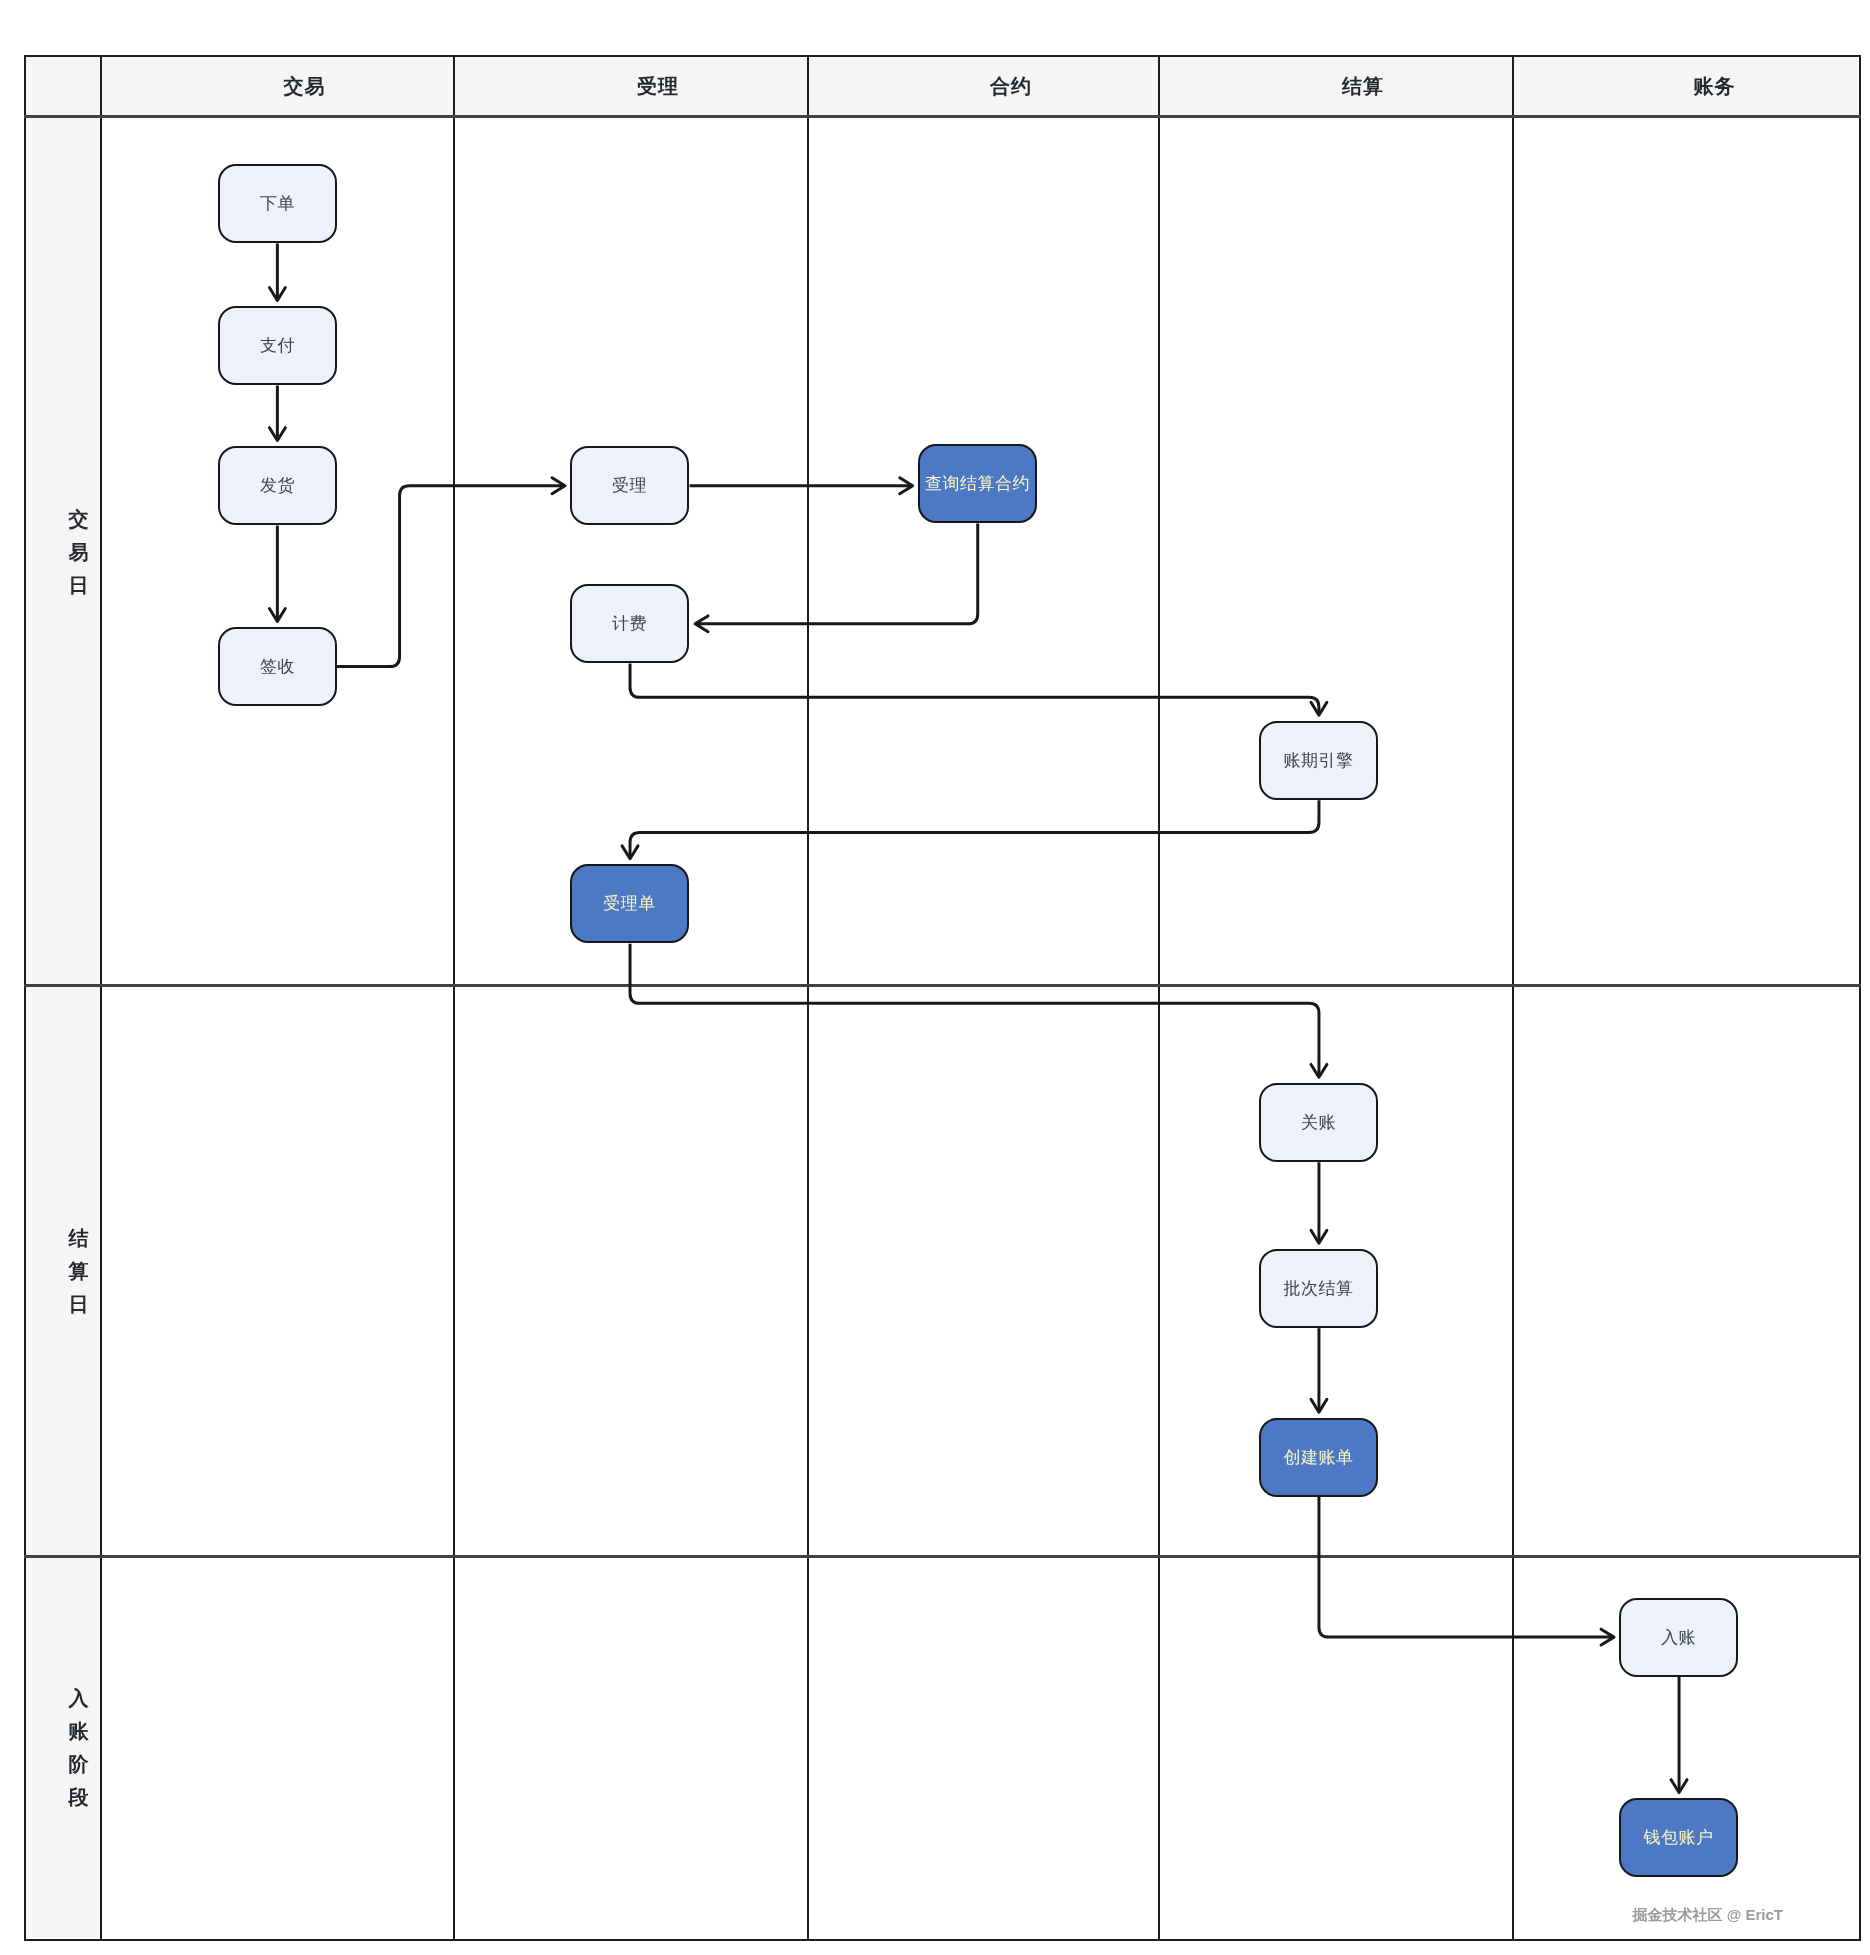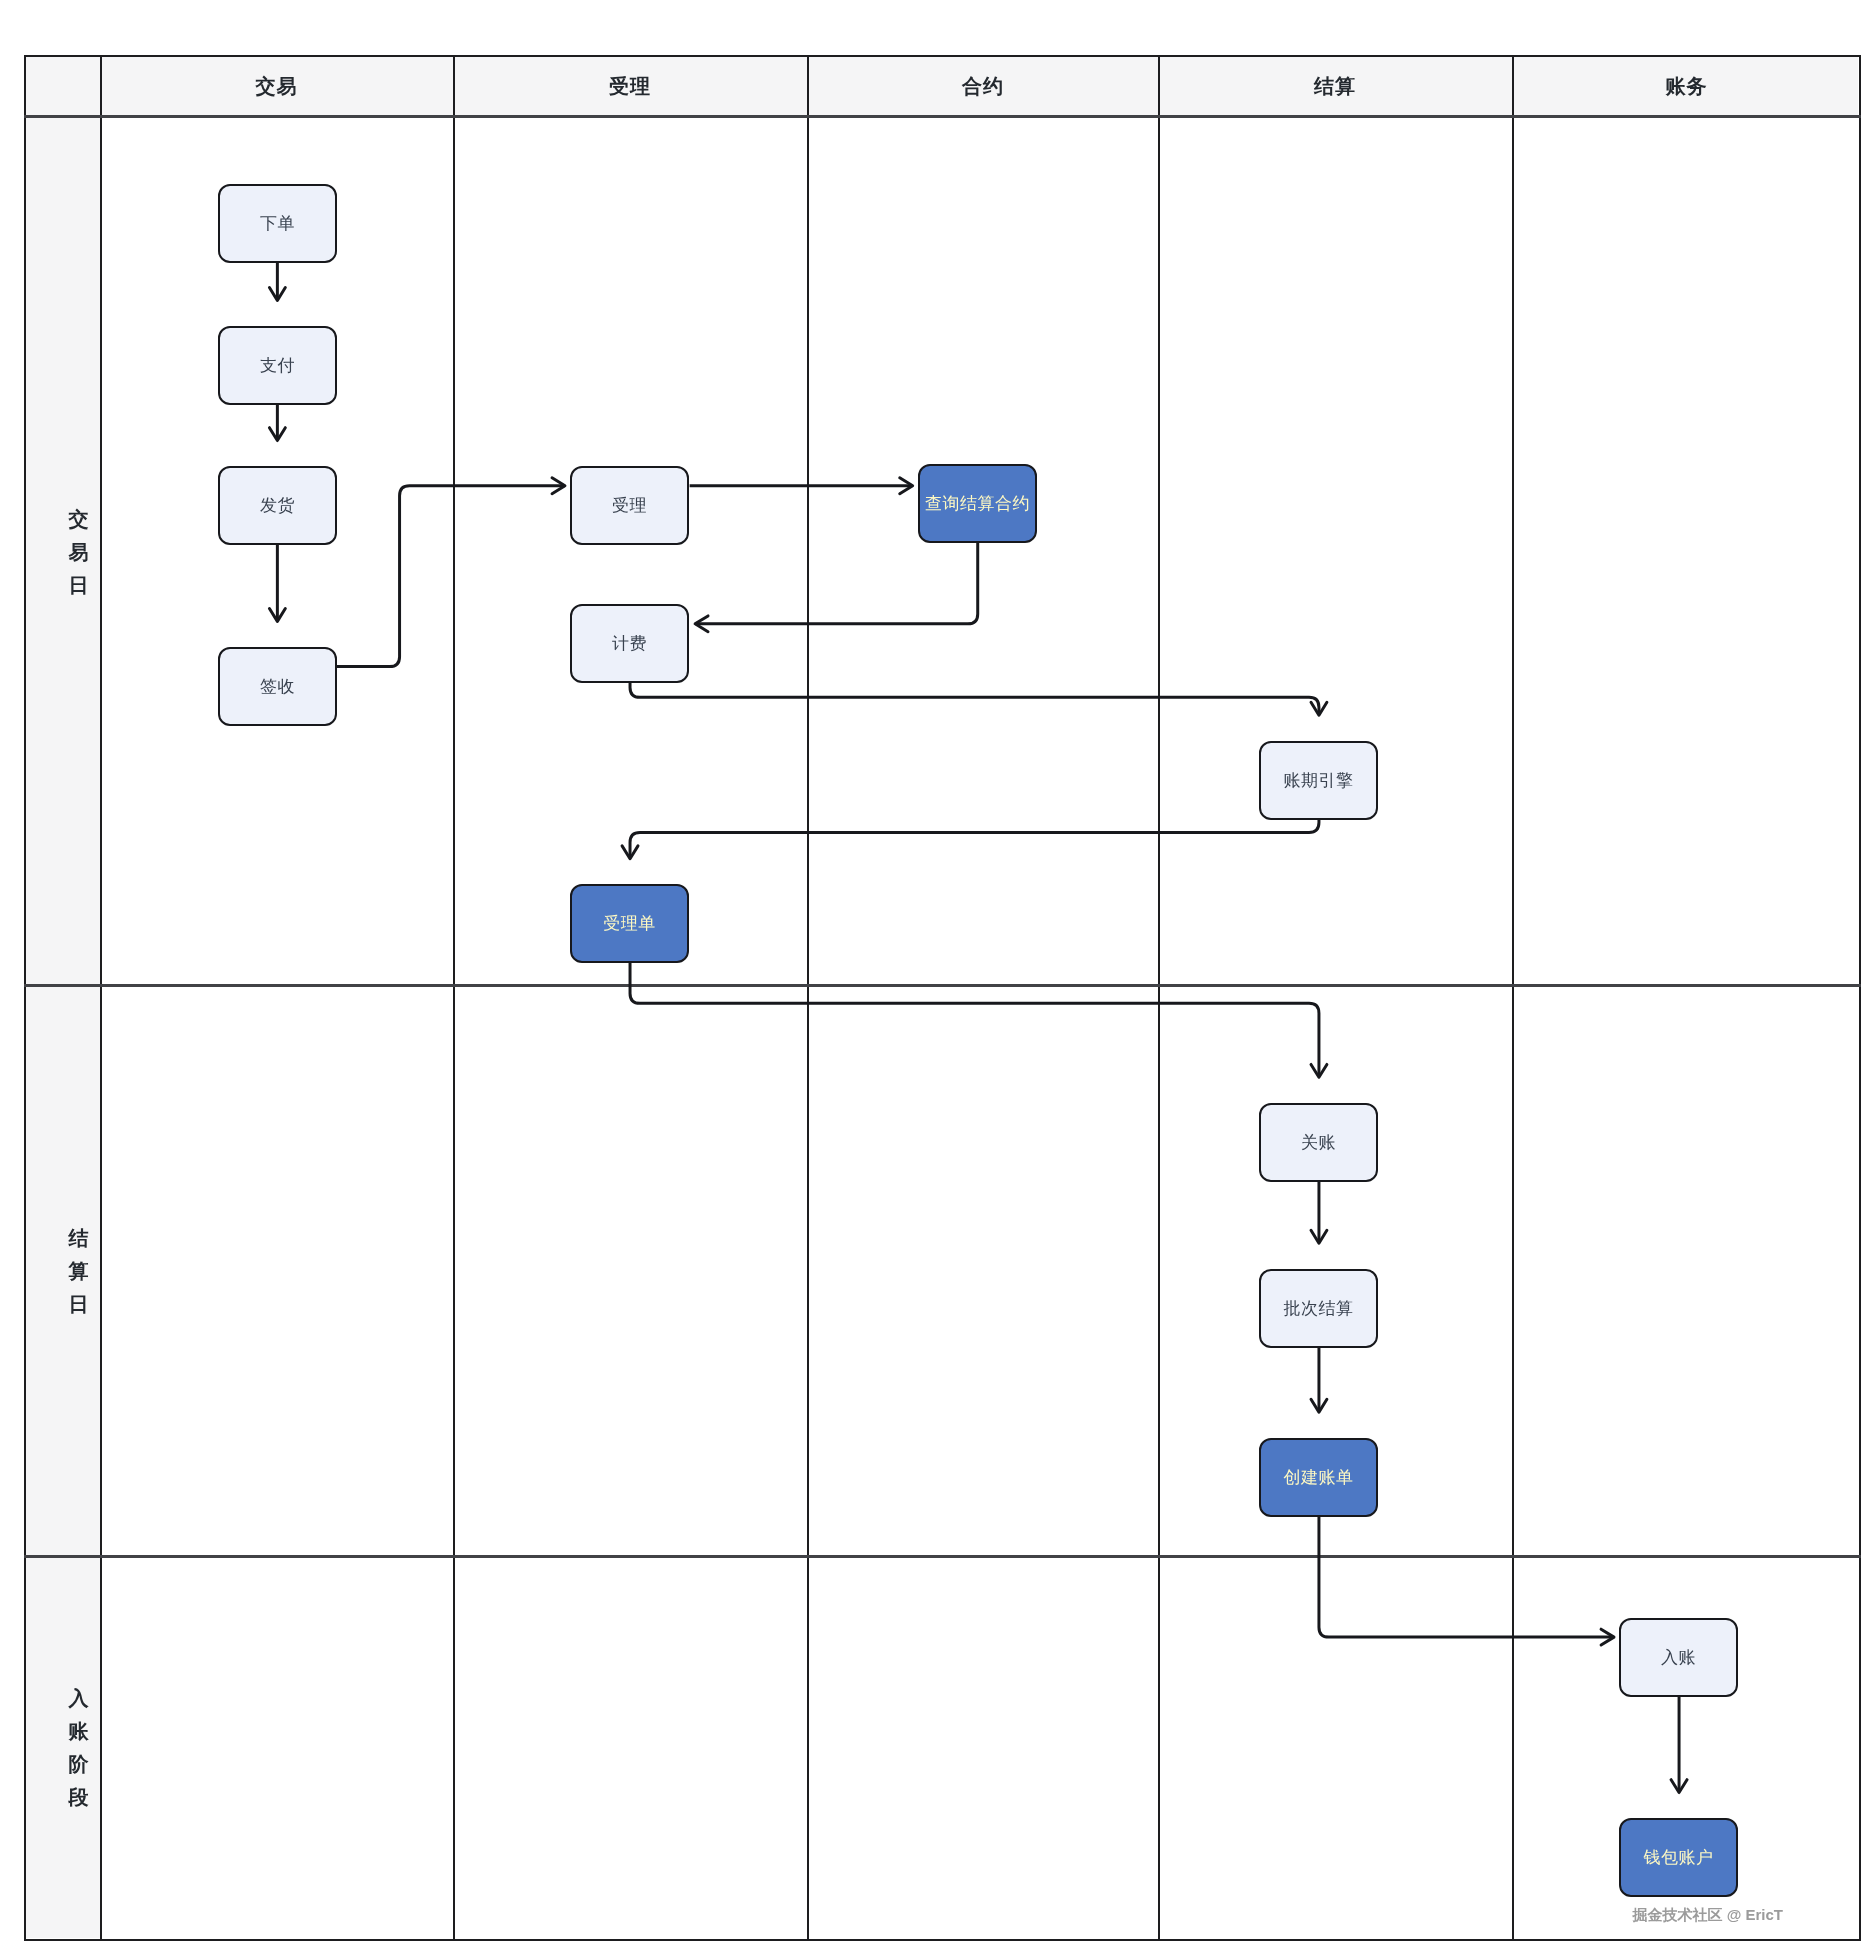--- a/index.html
+++ b/index.html
@@ -14,38 +14,38 @@
     position:absolute;left:24px;top:55px;width:1837px;height:1886px;
     border:2.5px solid #1d1d1f;box-sizing:border-box;background:#ffffff;
   }
   .band{position:absolute;background:#f5f5f6;}
   .vline{position:absolute;width:1.5px;background:#1d1d1f;}
   .hline{position:absolute;height:3px;background:#414246;}
 
   .col-header{
     position:absolute;top:55px;height:63px;
     display:flex;align-items:center;justify-content:center;
-    font-size:20px;font-weight:700;color:#24292f;letter-spacing:1px;
+    font-size:20px;font-weight:700;color:#24292f;letter-spacing:1px;padding-left:28px;
   }
   .row-label{
     position:absolute;left:40px;width:77px;
     display:flex;align-items:center;justify-content:center;
   }
   .row-label span{
     display:block;width:23px;text-align:center;
     font-size:20px;font-weight:700;color:#24292f;line-height:1.65;
     word-break:break-all;
   }
 
   
   .node{
     position:absolute;width:119px;height:79px;box-sizing:border-box;
-    background:#edf1fa;border:2.5px solid #17181c;border-radius:12px;
+    background:#edf1fa;border:2.5px solid #17181c;border-radius:18px;
     display:flex;align-items:center;justify-content:center;
-    font-size:17px;color:#39424f;letter-spacing:0.5px;white-space:nowrap;margin-top:20px;
+    font-size:17px;color:#39424f;letter-spacing:0.5px;white-space:nowrap;
   }
   .node.primary{background:#4d78c4;color:#fef9c3;}
 
   svg.edges{position:absolute;left:0;top:0;width:1871px;height:1955px;pointer-events:none;}
 
   .footer-credit{
     position:absolute;left:1629px;top:1906px;width:154px;
     font-size:15px;color:#9b9b9b;text-align:right;white-space:nowrap;font-weight:bold;
   }
 </style>

